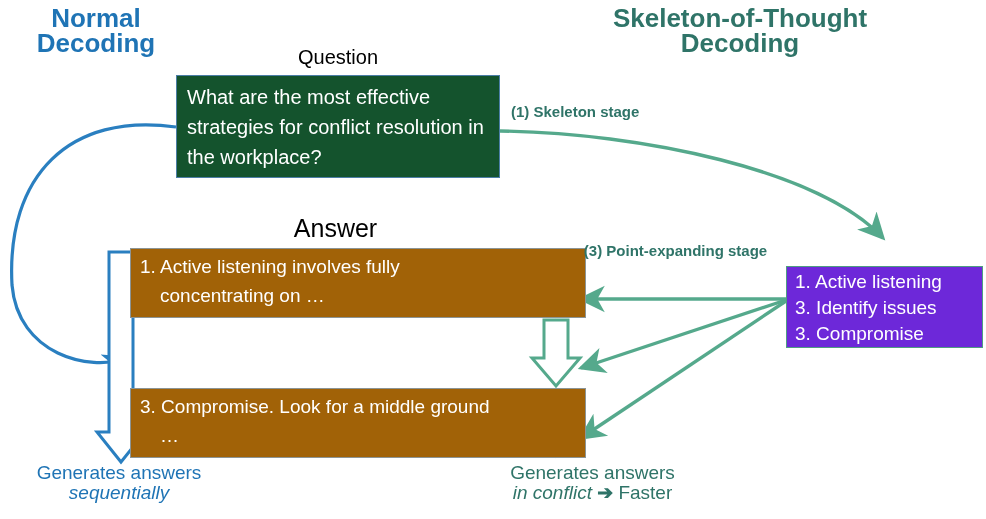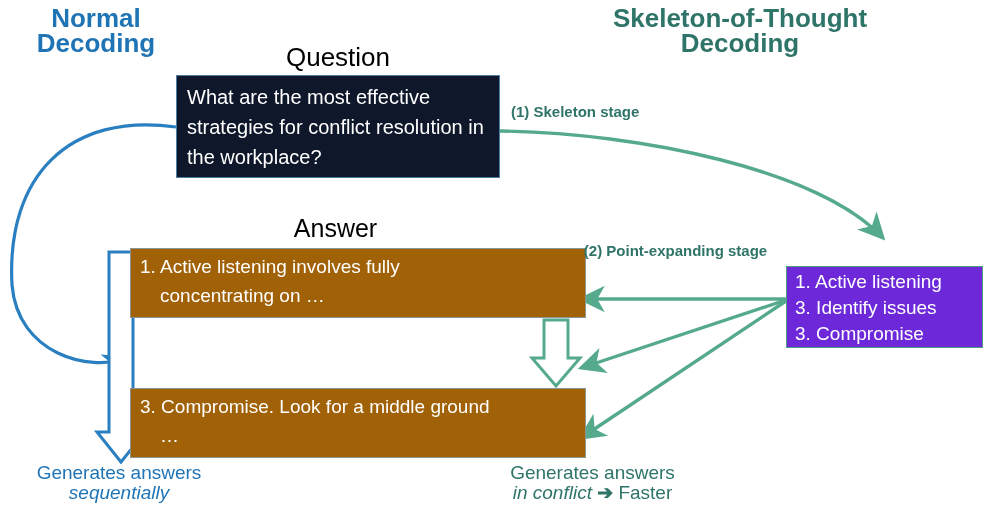--- a/index.html
+++ b/index.html
@@ -7,25 +7,25 @@
        font-family:"Liberation Sans", sans-serif;}
   .stage{position:absolute;left:0;top:0;width:986px;height:519px;}
 
   svg.layer{position:absolute;left:0;top:0;width:986px;height:519px;pointer-events:none;}
 
   .hdr{position:absolute;font-weight:bold;font-size:26px;line-height:25px;text-align:center;}
   #hdr-normal{left:6px;top:6px;width:180px;color:#1f74b5;}
   #hdr-sot{left:570px;top:6px;width:340px;color:#2f7468;}
 
   .caption{position:absolute;font-size:13.5px;font-weight:600;line-height:17px;text-align:center;}
-  #cap-question{left:176px;top:44px;width:324px;color:#000000;font-size:26px;font-weight:400;line-height:26px;}
+  #cap-question{left:176px;top:44px;width:324px;color:#000000;font-size:20px;font-weight:400;line-height:26px;}
   #cap-answer{left:141px;top:215px;width:389px;color:#000000;font-size:25px;font-weight:400;line-height:26px;}
 
   .qbox{position:absolute;left:176px;top:75px;width:324px;height:103px;
-        background:#0f172a;border:1.5px solid #4b7ea6;box-sizing:border-box;}
+        background:#14532d;border:1.5px solid #4b7ea6;box-sizing:border-box;}
   .qbox .txt{position:absolute;left:10px;top:6px;width:300px;color:#ffffff;
         font-size:20px;line-height:30px;}
 
   .abox{position:absolute;left:130px;width:456px;height:70px;
         background:#a16207;border:1.5px solid #8c9494;box-sizing:border-box;}
   #abox-1{top:248px;} #abox-2{top:318px;} #abox-3{top:388px;}
   .abox .txt{position:absolute;left:9px;top:3px;width:370px;color:#ffffff;
         font-size:19px;line-height:29px;}
   .abox .txt .ind{display:block;padding-left:20px;text-indent:-20px;}
 
@@ -102,21 +102,21 @@
 
   <div class="skbox">
     <div class="txt">
       <div>1. Active listening</div>
       <div>3. Identify issues</div>
       <div>3. Compromise</div>
     </div>
   </div>
 
   <div class="stagelbl" id="lbl-stage1">(1) Skeleton stage</div>
-  <div class="stagelbl" id="lbl-stage2">(2) Point-expanding stage</div>
+  <div class="stagelbl" id="lbl-stage2">(3) Point-expanding stage</div>
 
   <div class="bottomcap" id="bcap-left">
     <div>Generates answers</div>
     <div class="it">sequentially</div>
   </div>
   <div class="bottomcap" id="bcap-right">
     <div>Generates answers</div>
     <div>
       <span class="it">in conflict</span>
       <span class="arrowglyph">➔</span>

